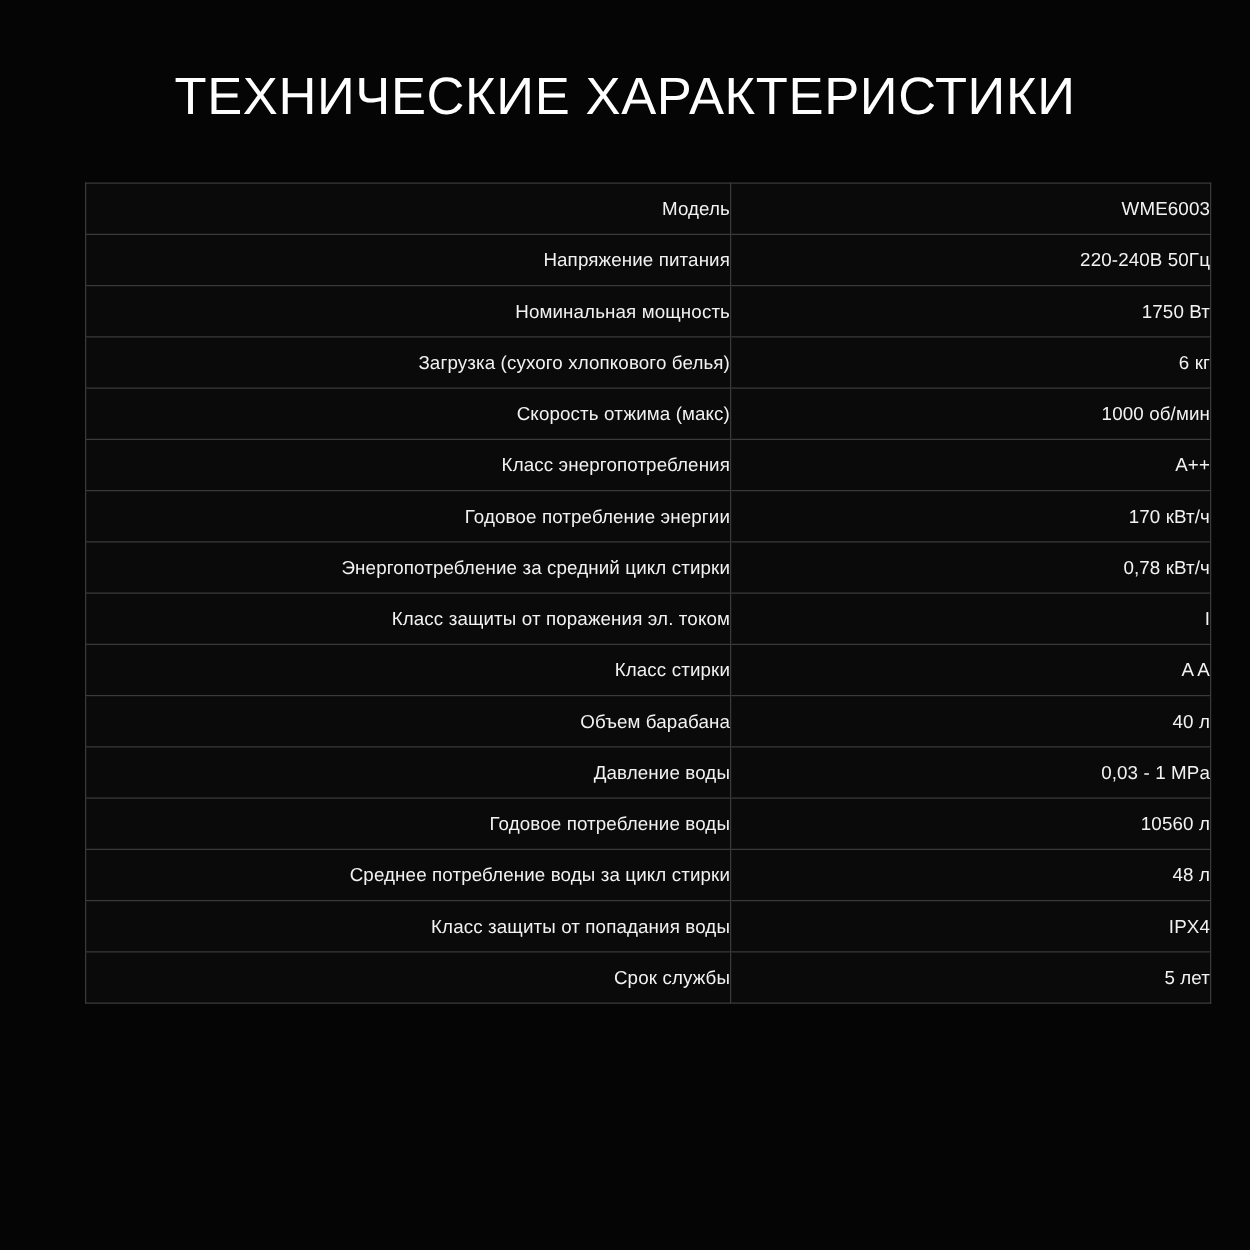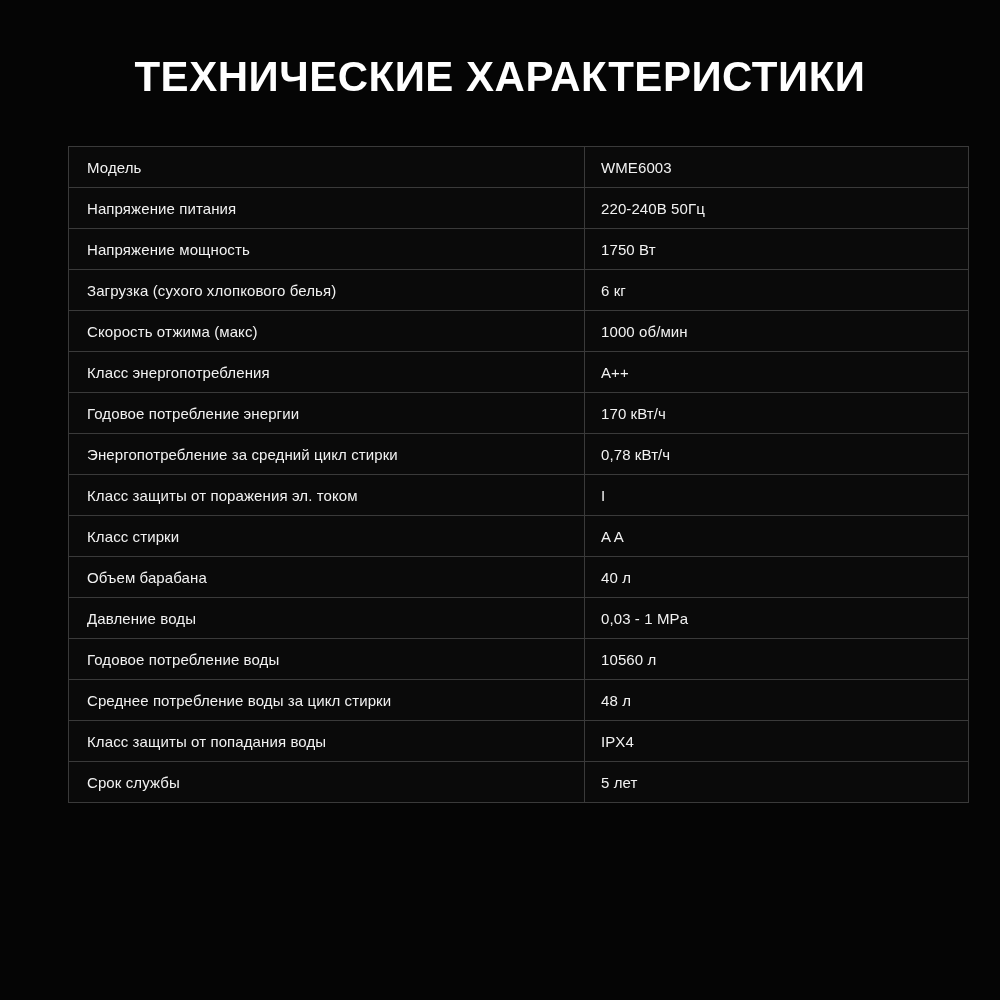--- a/index.html
+++ b/index.html
@@ -21,36 +21,37 @@
     background: #050505;
     box-sizing: border-box;
   }
   .title {
     position: absolute;
     top: 54px;
     left: 0;
     width: 1000px;
     text-align: center;
     font-size: 42px;
-    font-weight: bold;
+    font-weight: normal;
     letter-spacing: 0.5px;
     color: #ffffff;
     line-height: 1.1;
     white-space: nowrap;
   }
   .spec-table {
     position: absolute;
     top: 146px;
     left: 68px;
     width: 864px;
     border-collapse: collapse;
     table-layout: fixed;
   }
   .spec-table tr {
     height: 41px;
+    text-align: right;
   }
   .spec-table td {
     border: 1px solid #3a3a3a;
     font-size: 15px;
     color: #f2f2f2;
     padding: 0 0 0 18px;
     vertical-align: middle;
     font-weight: normal;
     letter-spacing: 0.1px;
     background: #0a0a0a;
@@ -74,21 +75,21 @@
     <tbody>
         <tr>
           <td class="param">Модель</td>
           <td class="value">WME6003</td>
         </tr>
         <tr>
           <td class="param">Напряжение питания</td>
           <td class="value">220-240В 50Гц</td>
         </tr>
         <tr>
-          <td class="param">Напряжение мощность</td>
+          <td class="param">Номинальная мощность</td>
           <td class="value">1750 Вт</td>
         </tr>
         <tr>
           <td class="param">Загрузка (сухого хлопкового белья)</td>
           <td class="value">6 кг</td>
         </tr>
         <tr>
           <td class="param">Скорость отжима (макс)</td>
           <td class="value">1000 об/мин</td>
         </tr>

